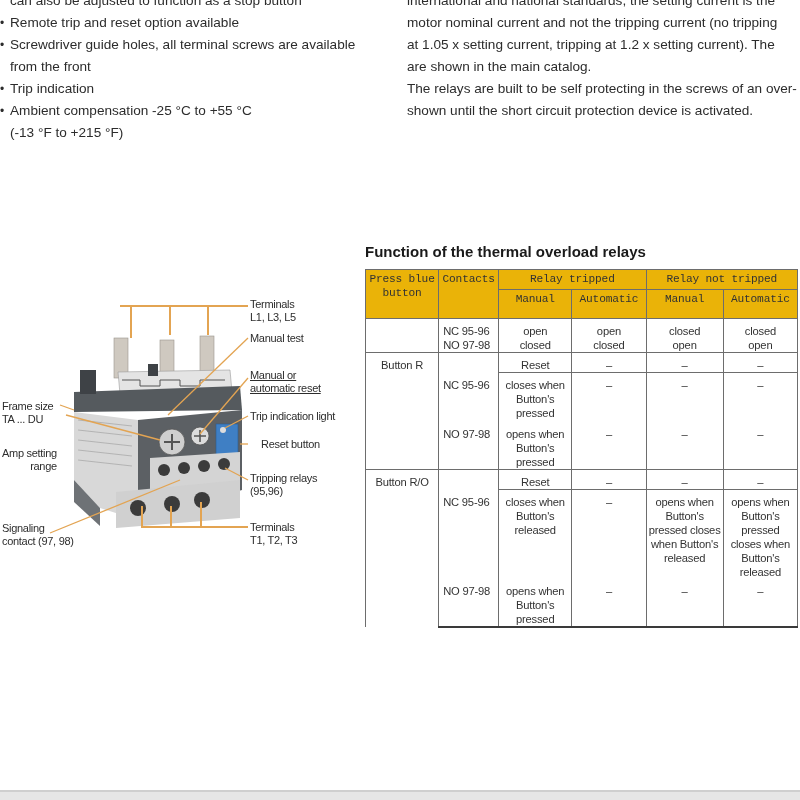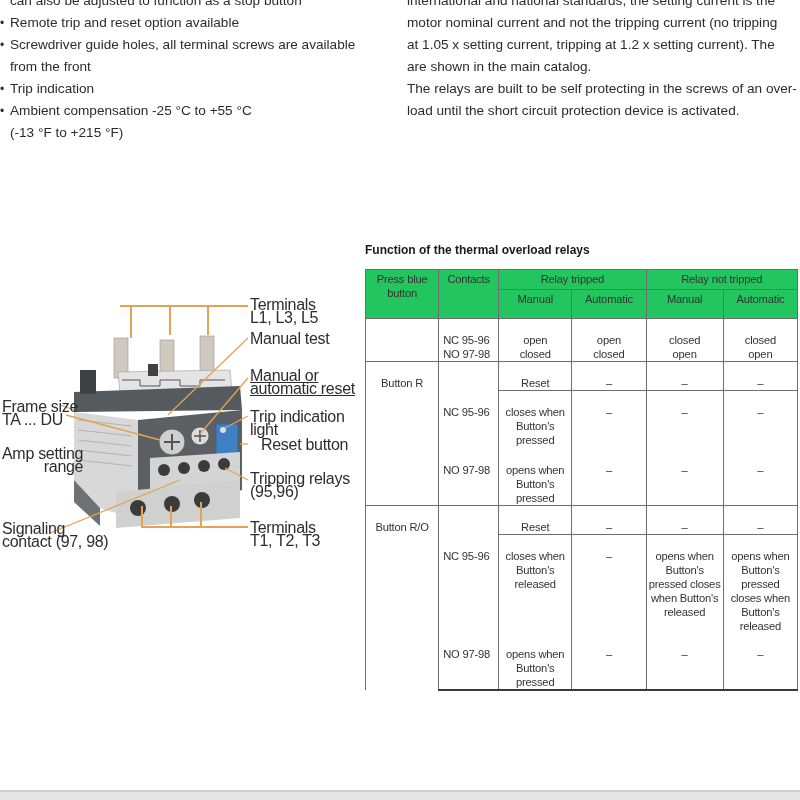--- a/index.html
+++ b/index.html
@@ -19,48 +19,48 @@
       position: absolute; left: 0; top: 0; font-size: 12px;
     }
     .col-right {
       position: absolute; left: 407px; top: -10px; width: 390px;
       font-size: 13.6px; line-height: 22px; color: #2c2c2c;
     }
     .col-right p { margin: 0; }
 
     .table-title {
       position: absolute; left: 365px; top: 243px;
-      font-weight: bold; font-size: 12px; color: #1a1a1a;
+      font-weight: bold; font-size: 15px; color: #1a1a1a;
     }
     table.func {
       position: absolute; left: 365px; top: 269px; width: 433px;
       border-collapse: collapse;
       font-size: 11.2px; line-height: 14px; color: #333;
       letter-spacing: -0.2px;
     }
     table.func th, table.func td {
       border: 1px solid #6d6d6d; padding: 0 2px; text-align: center; vertical-align: top;
     }
-    table.func thead th { background: #22c55e; font-weight: normal; }
+    table.func thead th { background: #eab308; font-weight: normal; font-family: Liberation Mono, monospace; }
     table.func thead tr.h1 th { height: 17px; padding-top: 2px; }
     table.func thead tr.h2 th { height: 26px; padding-top: 2px; vertical-align: top; }
     table.func td.nob { border-top: none; border-bottom: none; }
     table.func td.notop { border-top: none; }
     table.func td.nobot { border-bottom: none; }
-    table.func tbody td { padding-top: 14px; }
+    table.func tbody td { padding-top: 5px; }
     .c-btn { width: 67px; }
     .c-con { width: 54px; }
     .c-m1 { width: 67px; }
     .c-a1 { width: 68px; }
     .c-m2 { width: 71px; }
     .c-a2 { width: 68px; }
     table.func tr.last td { border-bottom: 2px solid #3a3a3a; }
 
     .diagram { position: absolute; left: 0; top: 280px; width: 360px; height: 290px; }
-    .lbl { position: absolute; font-size: 16px; line-height: 13px; color: #2d2d2d; letter-spacing: -0.3px; }
+    .lbl { position: absolute; font-size: 11px; line-height: 13px; color: #2d2d2d; letter-spacing: -0.3px; }
     .lead { position: absolute; background: #e3a452; }
     .relay { position: absolute; }
 
     .bottom-bar {
       position: absolute; left: 0; top: 790px; width: 800px; height: 10px;
       background: #e6e6e6; border-top: 2px solid #cfcfcf;
     }
   </style>
 </head>
 <body>
@@ -88,21 +88,21 @@
     </li>
   </ul>
 </div>
 
 <div class="col-right">
   <p>international and national standards, the setting current is the</p>
   <p>motor nominal current and not the tripping current (no tripping</p>
   <p>at 1.05 x setting current, tripping at 1.2 x setting current). The</p>
   <p>are shown in the main catalog.</p>
   <p>The relays are built to be self protecting in the screws of an over-</p>
-  <p>load until the short circuit protection device is activated.</p>
+  <p>shown until the short circuit protection device is activated.</p>
 </div>
 
 <div class="diagram">
 
   <svg class="relay" style="left:60px;top:50px;" width="190" height="200" viewBox="0 0 190 200">
 
     <rect x="54" y="8" width="14" height="40" fill="#cfc9c0" stroke="#9a958d" stroke-width="0.6"></rect>
     <rect x="100" y="10" width="14" height="40" fill="#cfc9c0" stroke="#9a958d" stroke-width="0.6"></rect>
     <rect x="140" y="6" width="14" height="42" fill="#cfc9c0" stroke="#9a958d" stroke-width="0.6"></rect>
 

